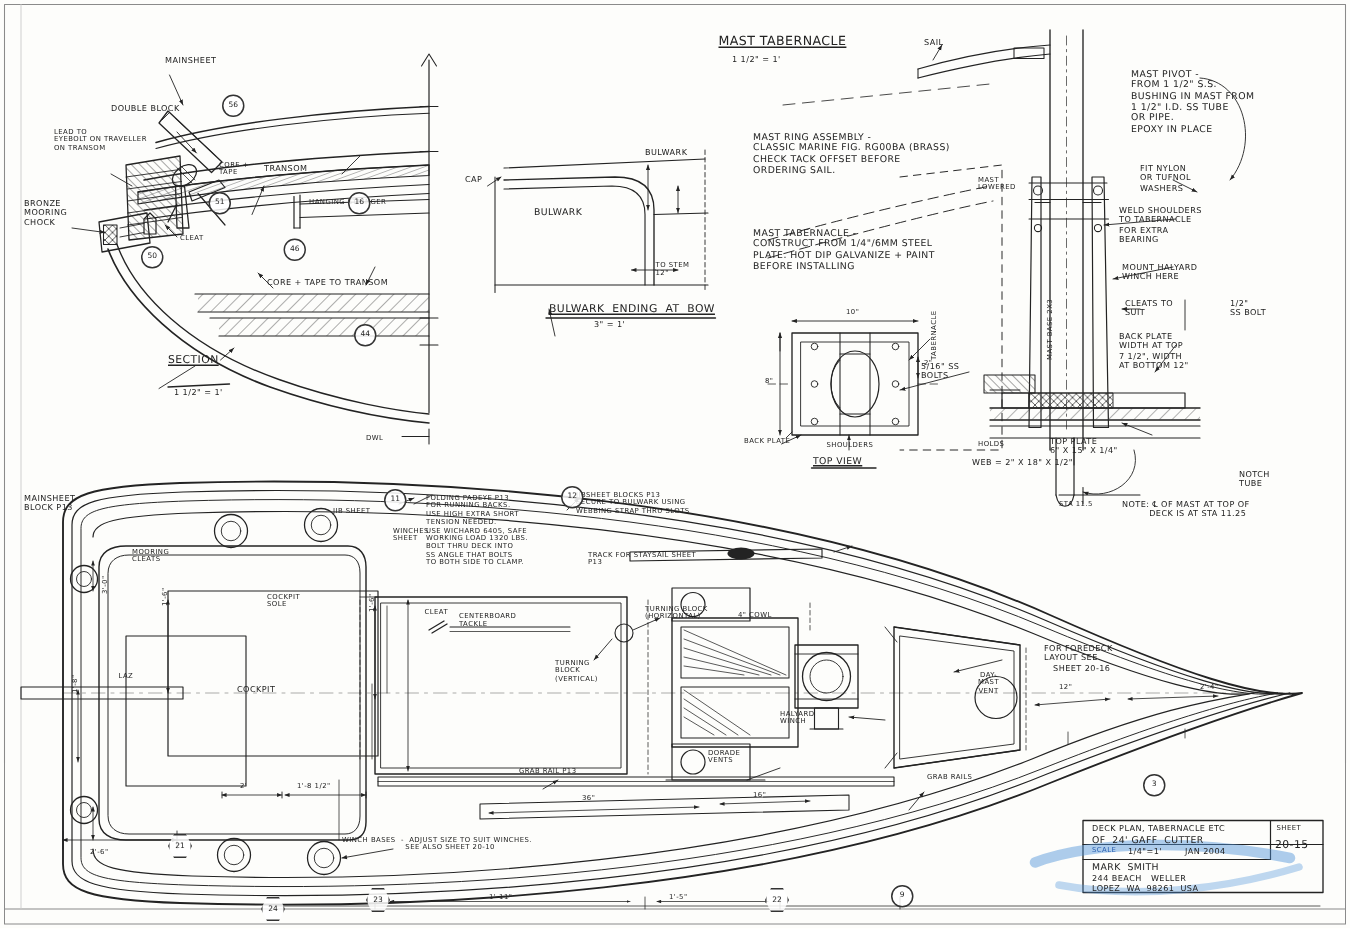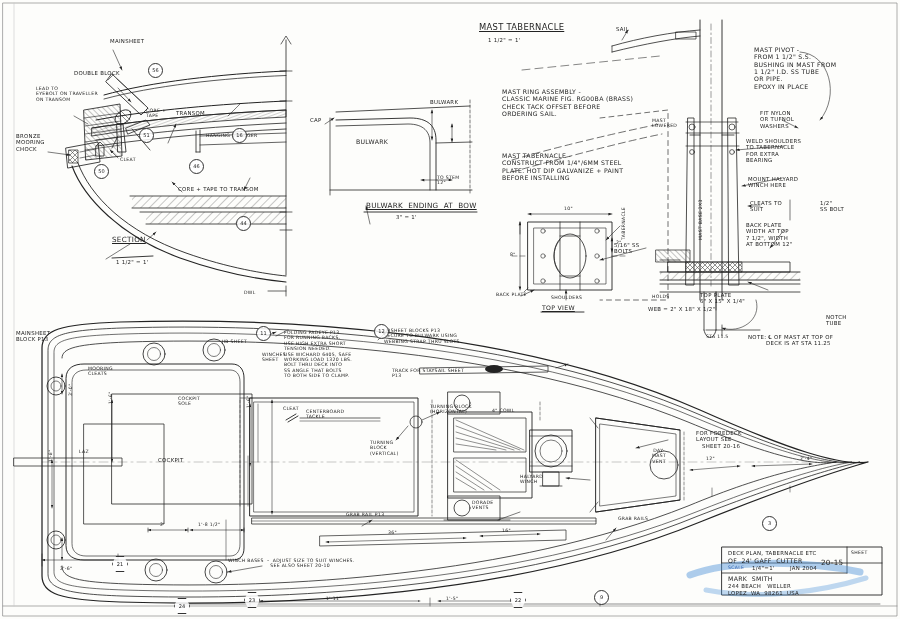--- a/index.html
+++ b/index.html
@@ -524,18 +524,18 @@
   <div class="bal" style="left:762px;top:516px;width:13px;height:13px;line-height:13px">3</div>
   <div class="bal" style="left:256px;top:326px;width:13px;height:13px;line-height:13px">11</div>
   <div class="bal" style="left:374px;top:324px;width:13px;height:13px;line-height:13px">12</div>
 
   <div class="hand t6" style="left:728px;top:550px">DECK PLAN, TABERNACLE ETC</div>
   <div class="hand t7" style="left:728px;top:557px">OF  24' GAFF  CUTTER</div>
   <div class="hand t5 blue" style="left:728px;top:565px">SCALE</div>
   <div class="hand t6" style="left:752px;top:565px">1/4"=1'</div>
   <div class="hand t6" style="left:790px;top:565px">JAN 2004</div>
   <div class="hand t5" style="left:851px;top:550px">SHEET</div>
-  <div class="hand t8" style="left:821px;top:559px">20-15</div>
+  <div class="hand t8" style="left:850px;top:559px">20-15</div>
   <div class="hand t7" style="left:728px;top:575px">MARK  SMITH</div>
   <div class="hand t6" style="left:728px;top:583px">244 BEACH   WELLER</div>
   <div class="hand t6" style="left:728px;top:590px">LOPEZ  WA  98261  USA</div>
 
 </div>
 
 </body></html>

